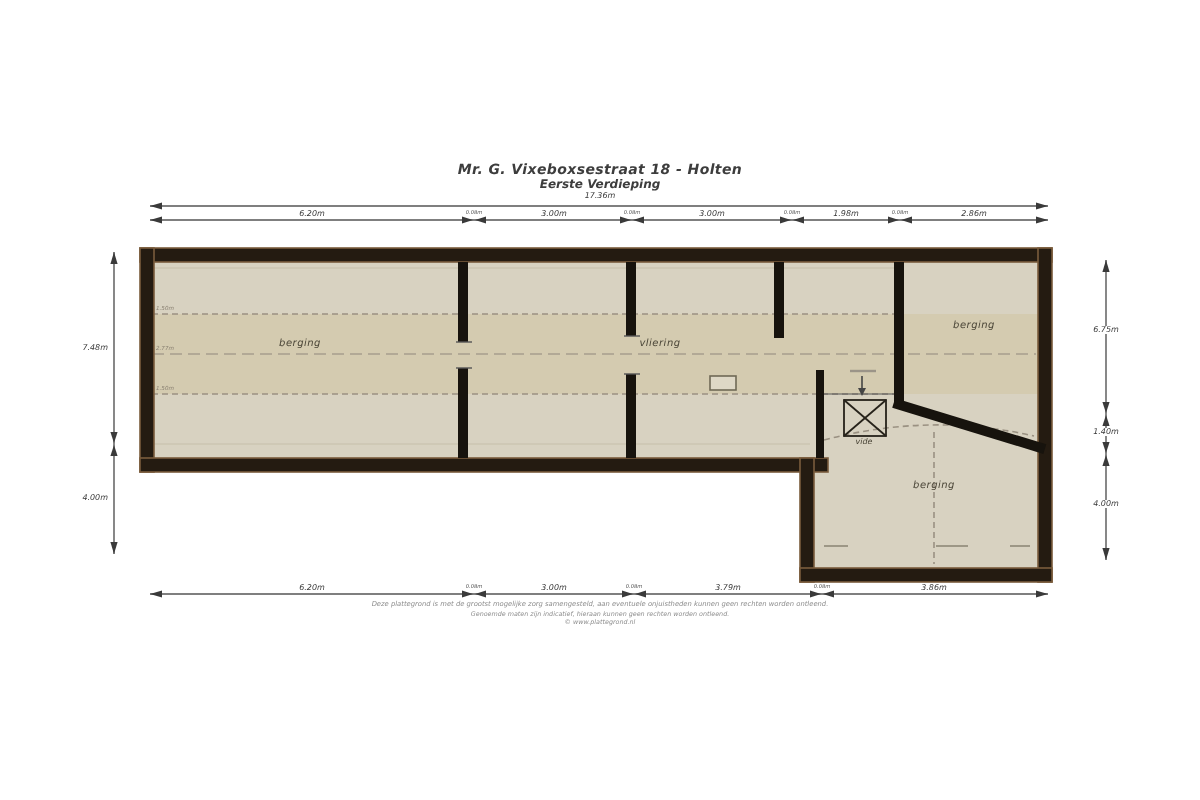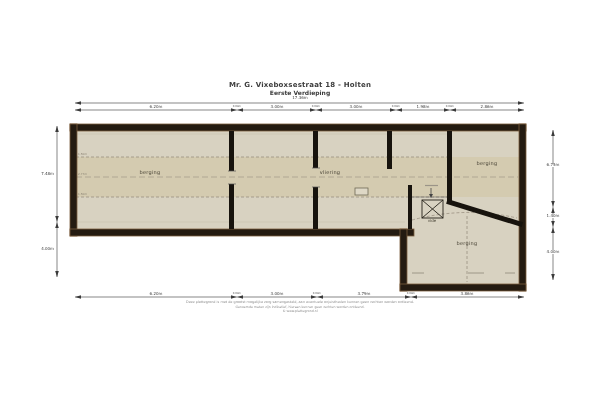--- a/index.html
+++ b/index.html
@@ -1,17 +1,17 @@
 <!DOCTYPE html>
 <html><head>
 <meta charset="utf-8">
 <style>
   html,body{margin:0;padding:0;background:#fff;}
   #stage{position:relative;width:600px;height:400px;background:#ffffff;overflow:hidden;
-         font-family:"DejaVu Sans",sans-serif;color:#333;}
+         font-family:"DejaVu Sans",sans-serif;color:#333;font-style:italic;}
   .abs{position:absolute;}
   .title1{left:0;right:0;top:81px;text-align:center;font-size:7px;font-weight:bold;color:#3d3d3d;letter-spacing:.2px;}
   .title2{left:0;right:0;top:89px;text-align:center;font-size:6px;font-weight:bold;color:#3d3d3d;}
   .floor{background:#d8d2c1;}
   .band{background:#d4cbb0;}
   .extfloor{background:#d8d2c1;}
   .rlabel{font-size:5px;color:#4a4537;letter-spacing:.25px;text-align:center;line-height:1;}
   .vlabel{font-size:4px;color:#4a4537;text-align:center;line-height:1;}
   .dlabel{font-size:4px;color:#3a3a3a;text-align:center;line-height:1;}
   .dlabel.bgw{background:#fff;}

